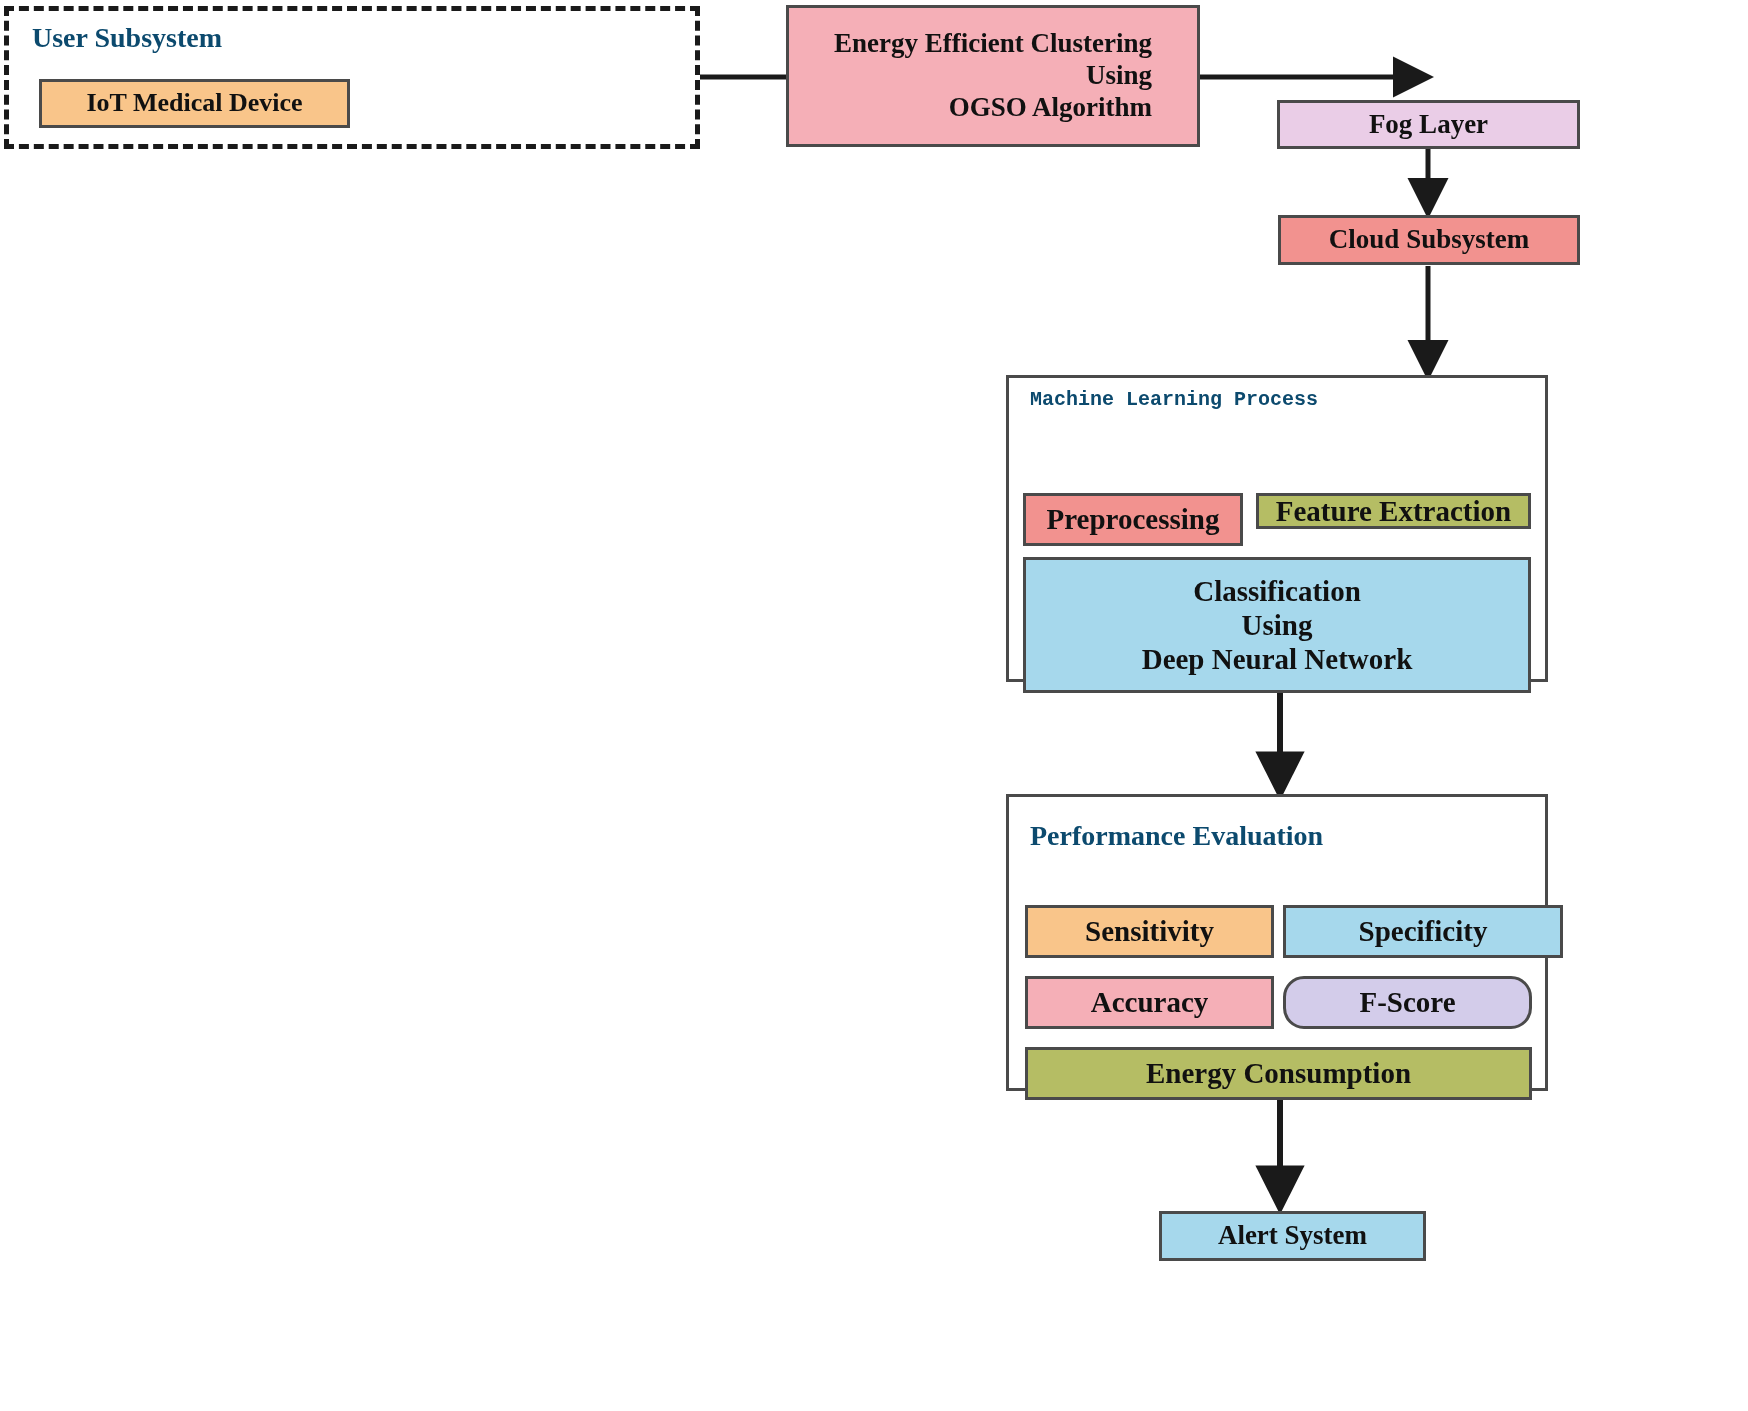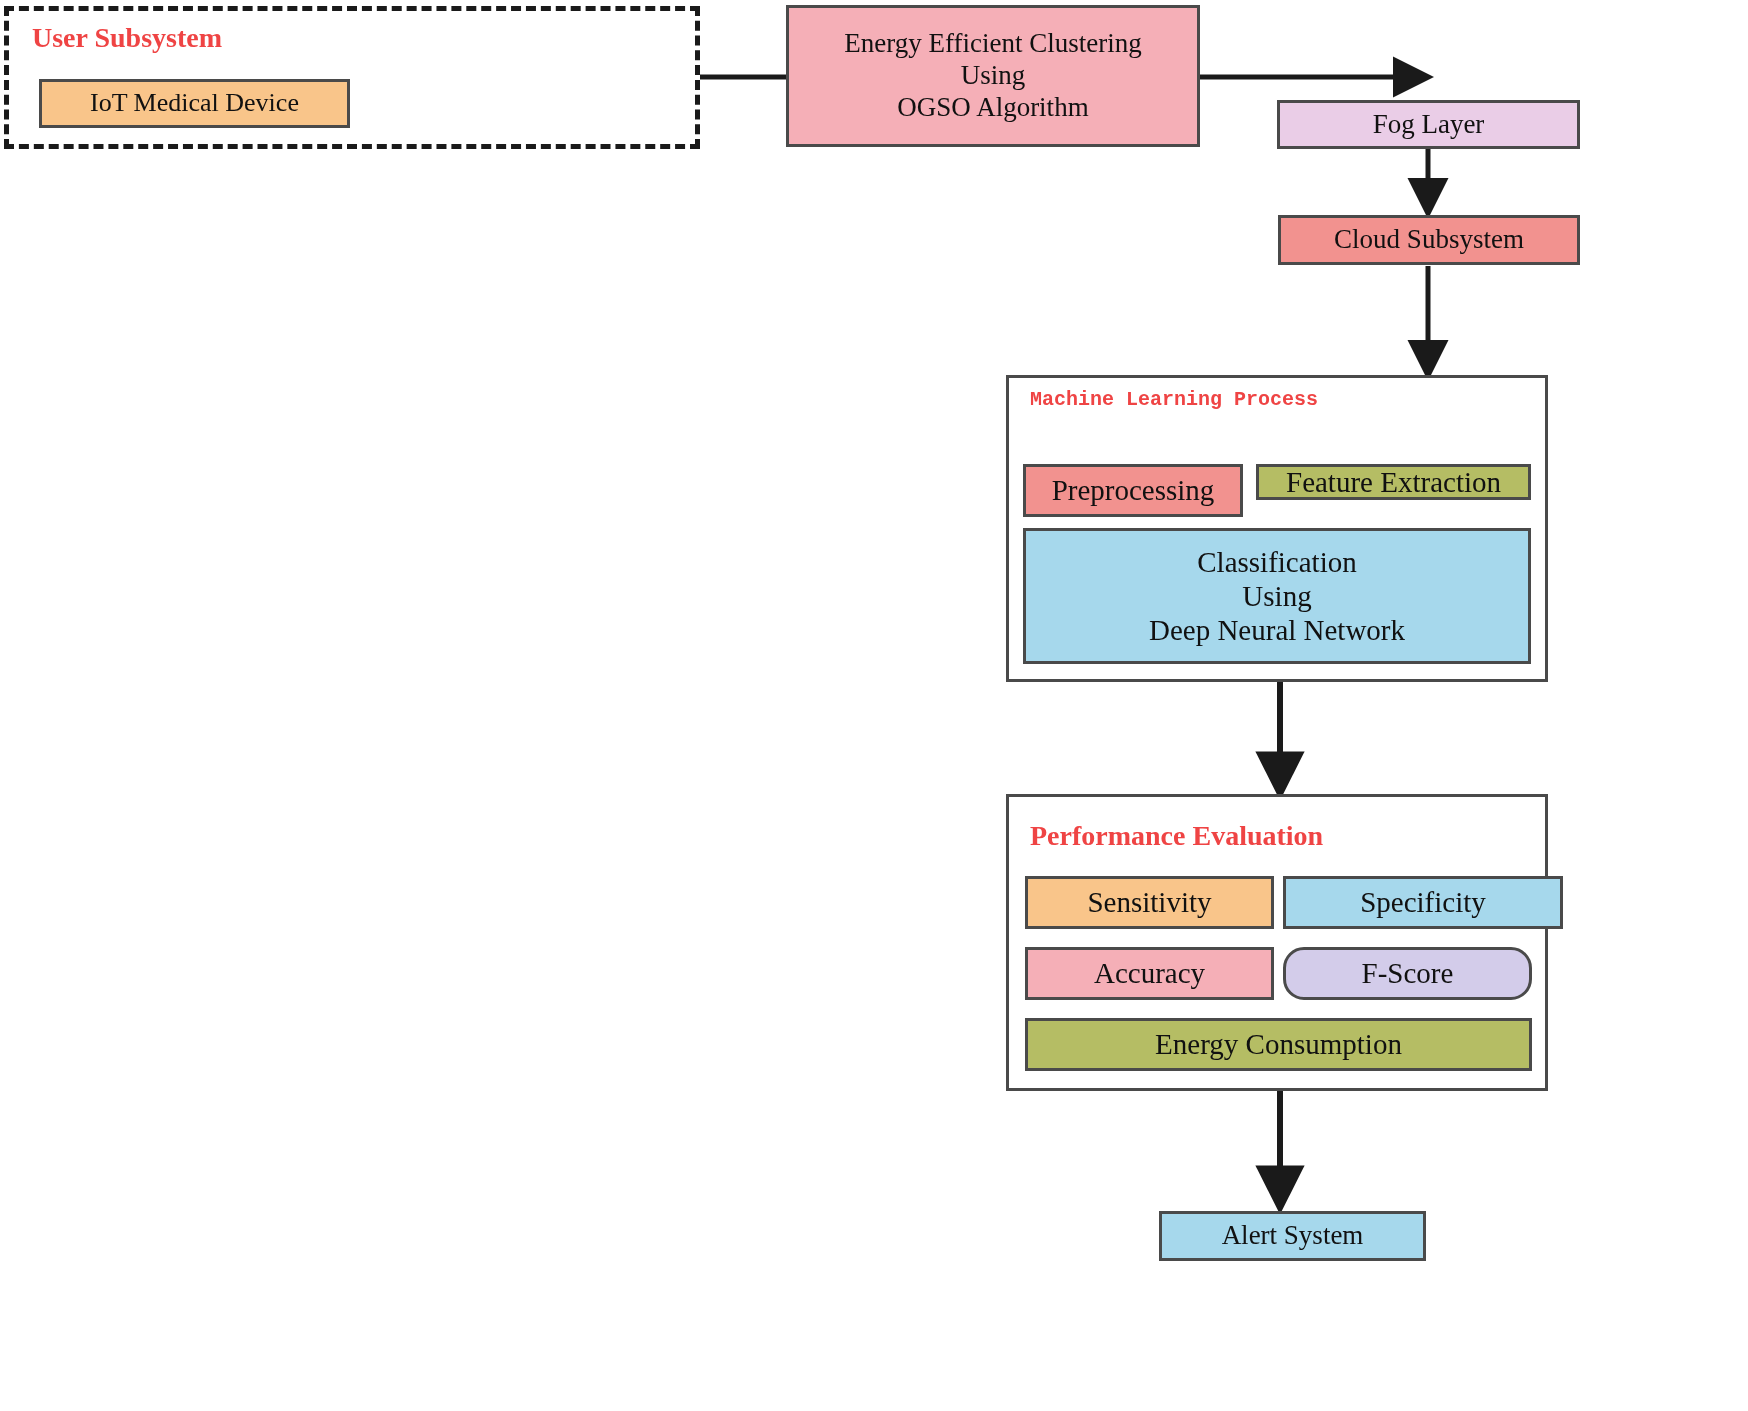--- a/index.html
+++ b/index.html
@@ -20,41 +20,43 @@
     box-sizing: border-box;
     border: 3px solid #4a4a4a;
     display: flex;
     align-items: center;
     justify-content: center;
     text-align: center;
     color: #111111;
     line-height: 1.18;
   }
   .bold {
-    font-weight: normal;
+    font-weight: bold;
+    text-align: right;
   }
   .plain {
-    font-weight: normal;
+    font-weight: bold;
+    margin-top: 29px;
   }
   .group-box {
     position: absolute;
     box-sizing: border-box;
     background: #ffffff;
     border: 3px solid #4a4a4a;
   }
   .dashed-box {
     position: absolute;
     box-sizing: border-box;
     background: #ffffff;
     border: 5px dashed #1a1a1a;
   }
   .group-title {
     position: absolute;
     font-weight: bold;
-    color: #ef4444;
+    color: #0c4a6e;
     white-space: nowrap;
   }
   .multiline {
     white-space: pre-line;
   }
   svg.connectors {
     position: absolute;
     left: 0;
     top: 0;
     width: 1748px;

